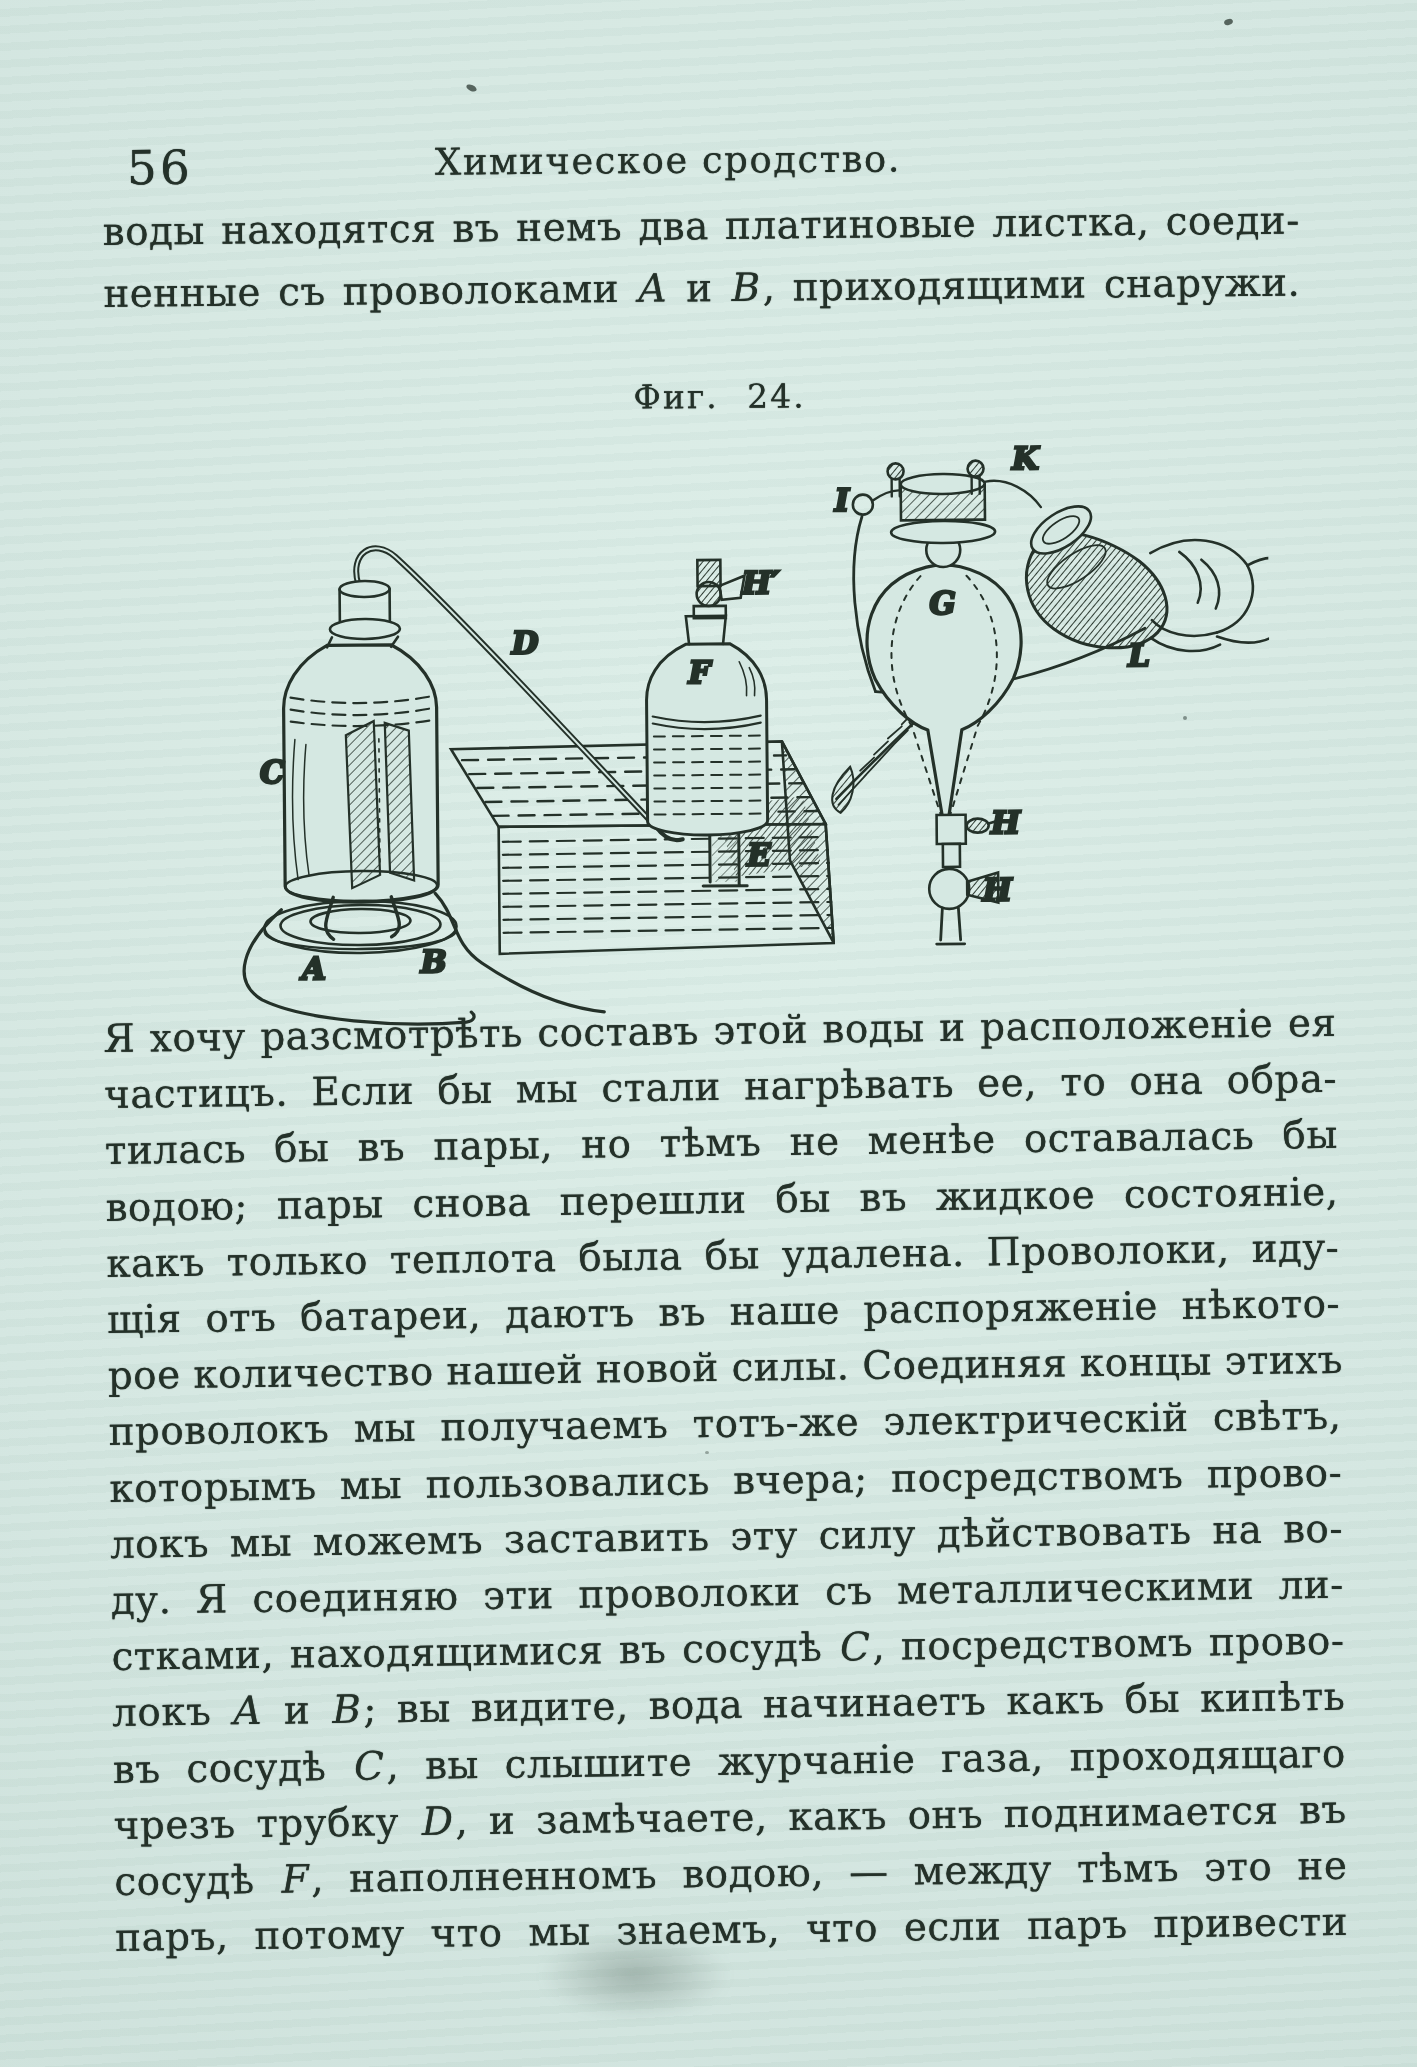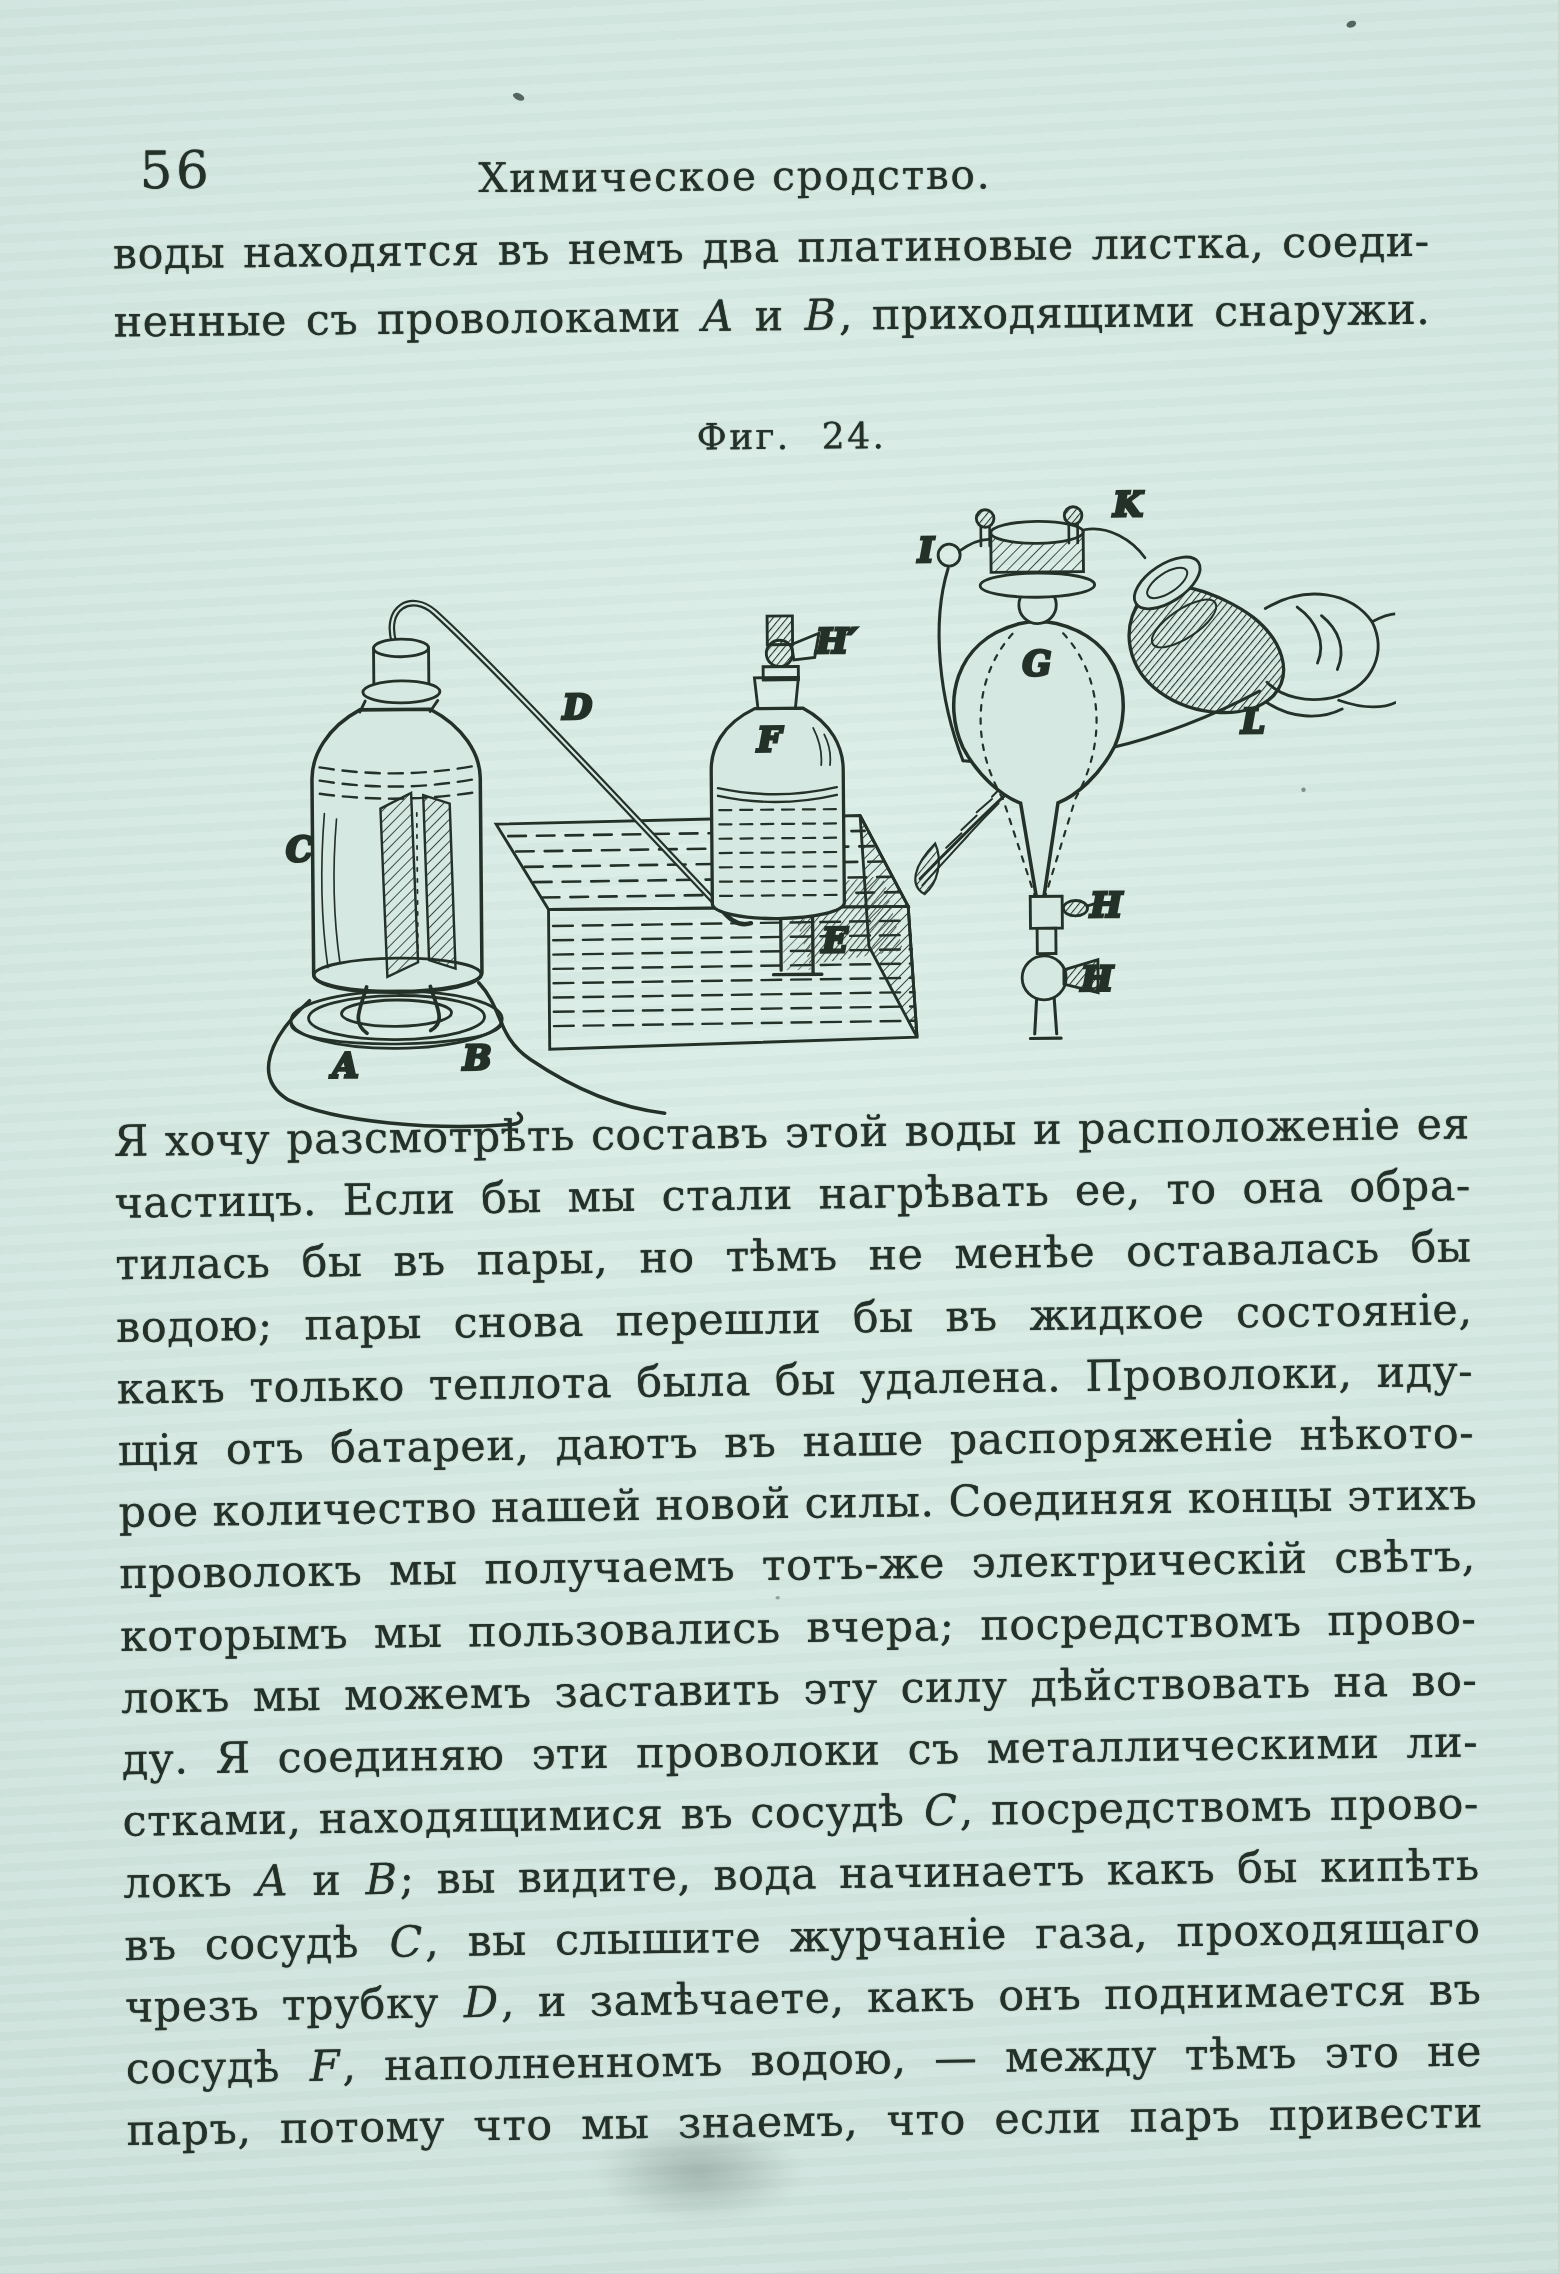--- a/index.html
+++ b/index.html
@@ -11,21 +11,21 @@
       radial-gradient(ellipse 130% 100% at 52% 38%, #dceee8 0%, #d3e6e0 48%, #c9ded7 88%, #c2d6cf 100%);
     font-family:"DejaVu Serif","Liberation Serif",serif;
     color:#243129;
   }
   .texture{
     position:absolute;inset:0;pointer-events:none;
     background:repeating-linear-gradient(177deg, rgba(255,255,255,.05) 0 9px, rgba(120,145,136,.04) 9px 17px);
   }
   .ink{ text-shadow:0 0 1px rgba(30,42,36,.9); }
   .pageno{
-    position:absolute;left:127px;top:128px;
+    position:absolute;left:127px;top:140px;
     font-size:47px;letter-spacing:3px;transform:rotate(-.4deg);
   }
   .runtitle{
     position:absolute;left:668px;top:139px;transform:translateX(-50%) rotate(-.4deg);
     font-size:37px;letter-spacing:1.5px;white-space:nowrap;
   }
   .para{position:absolute;left:103px;}
   .para .t-line{
     text-align:justify;text-align-last:justify;
     white-space:nowrap; 

